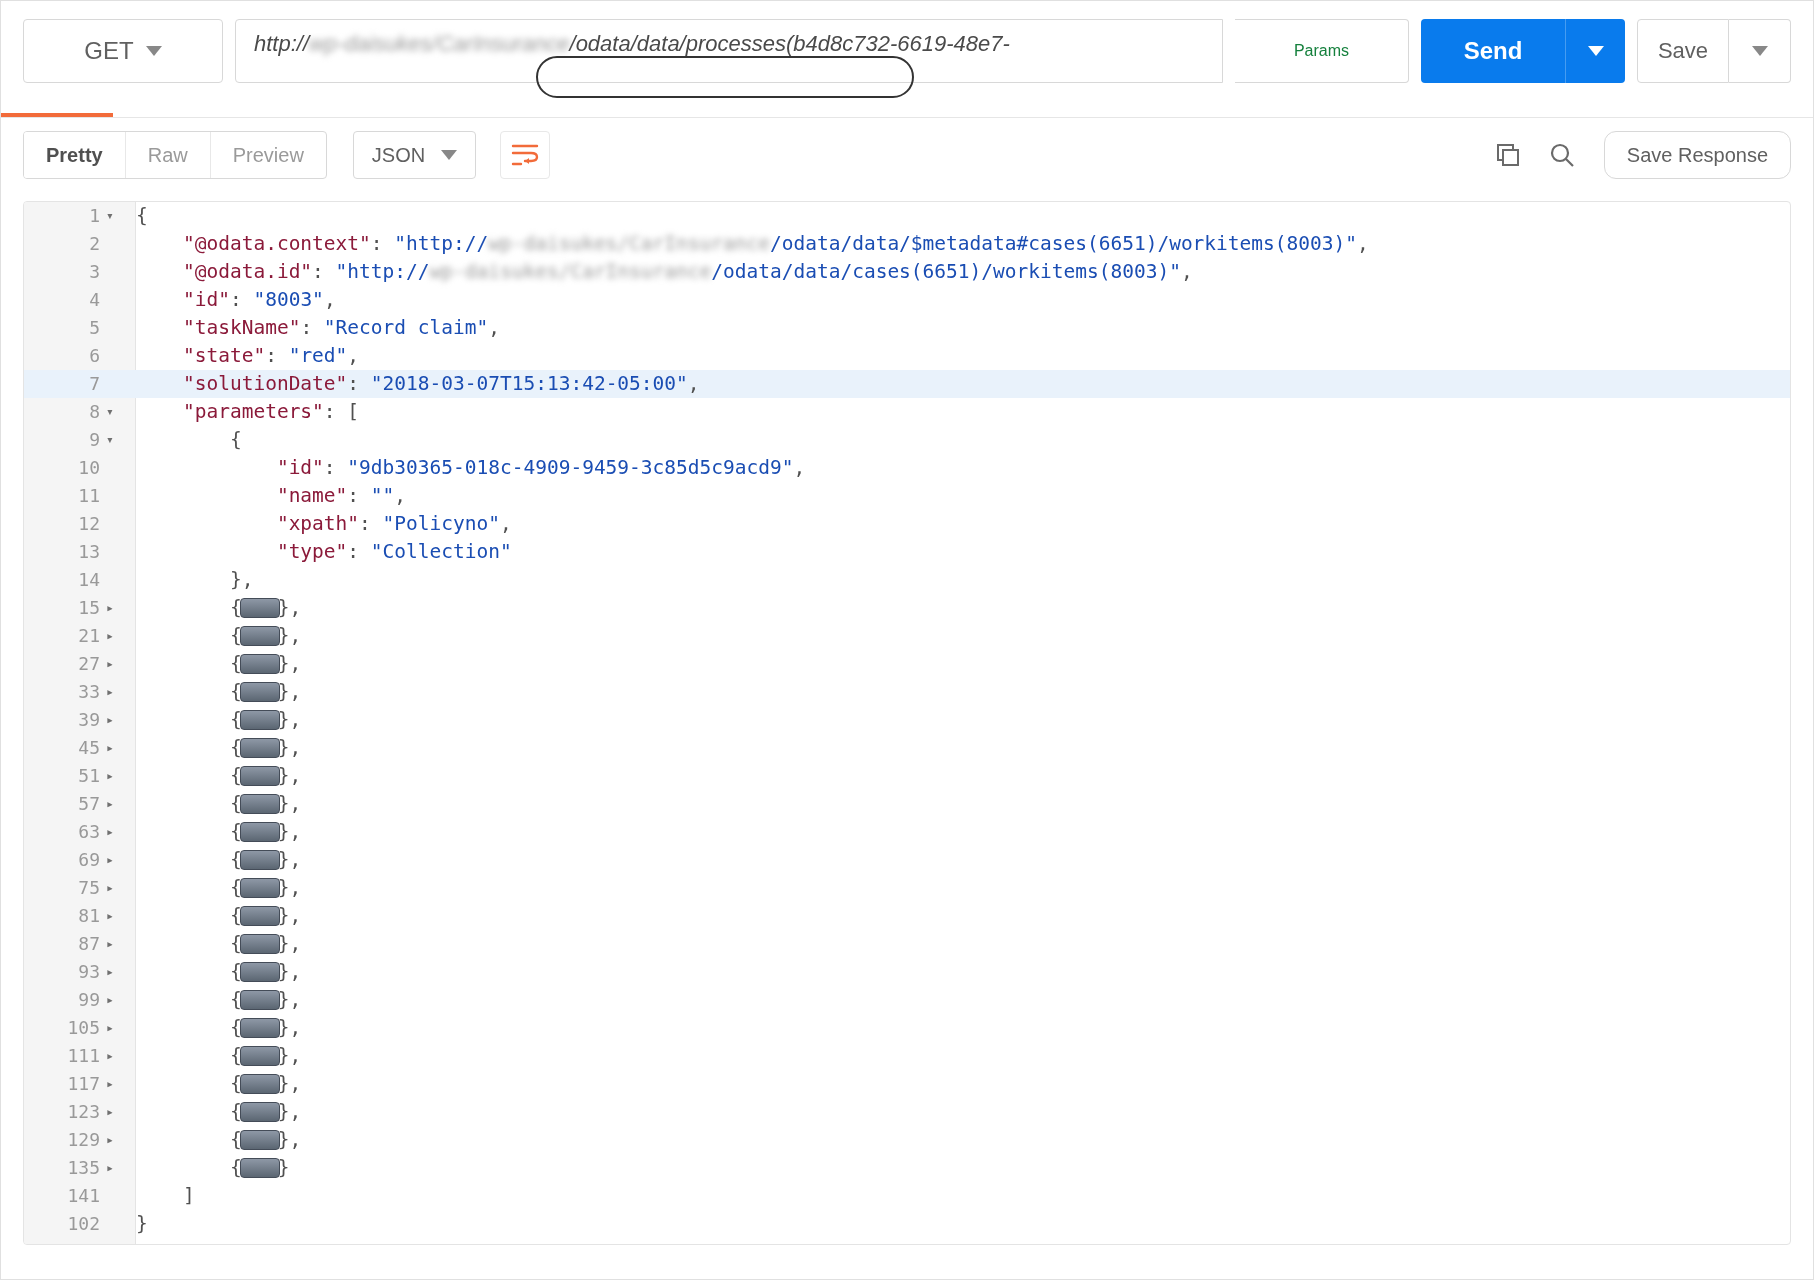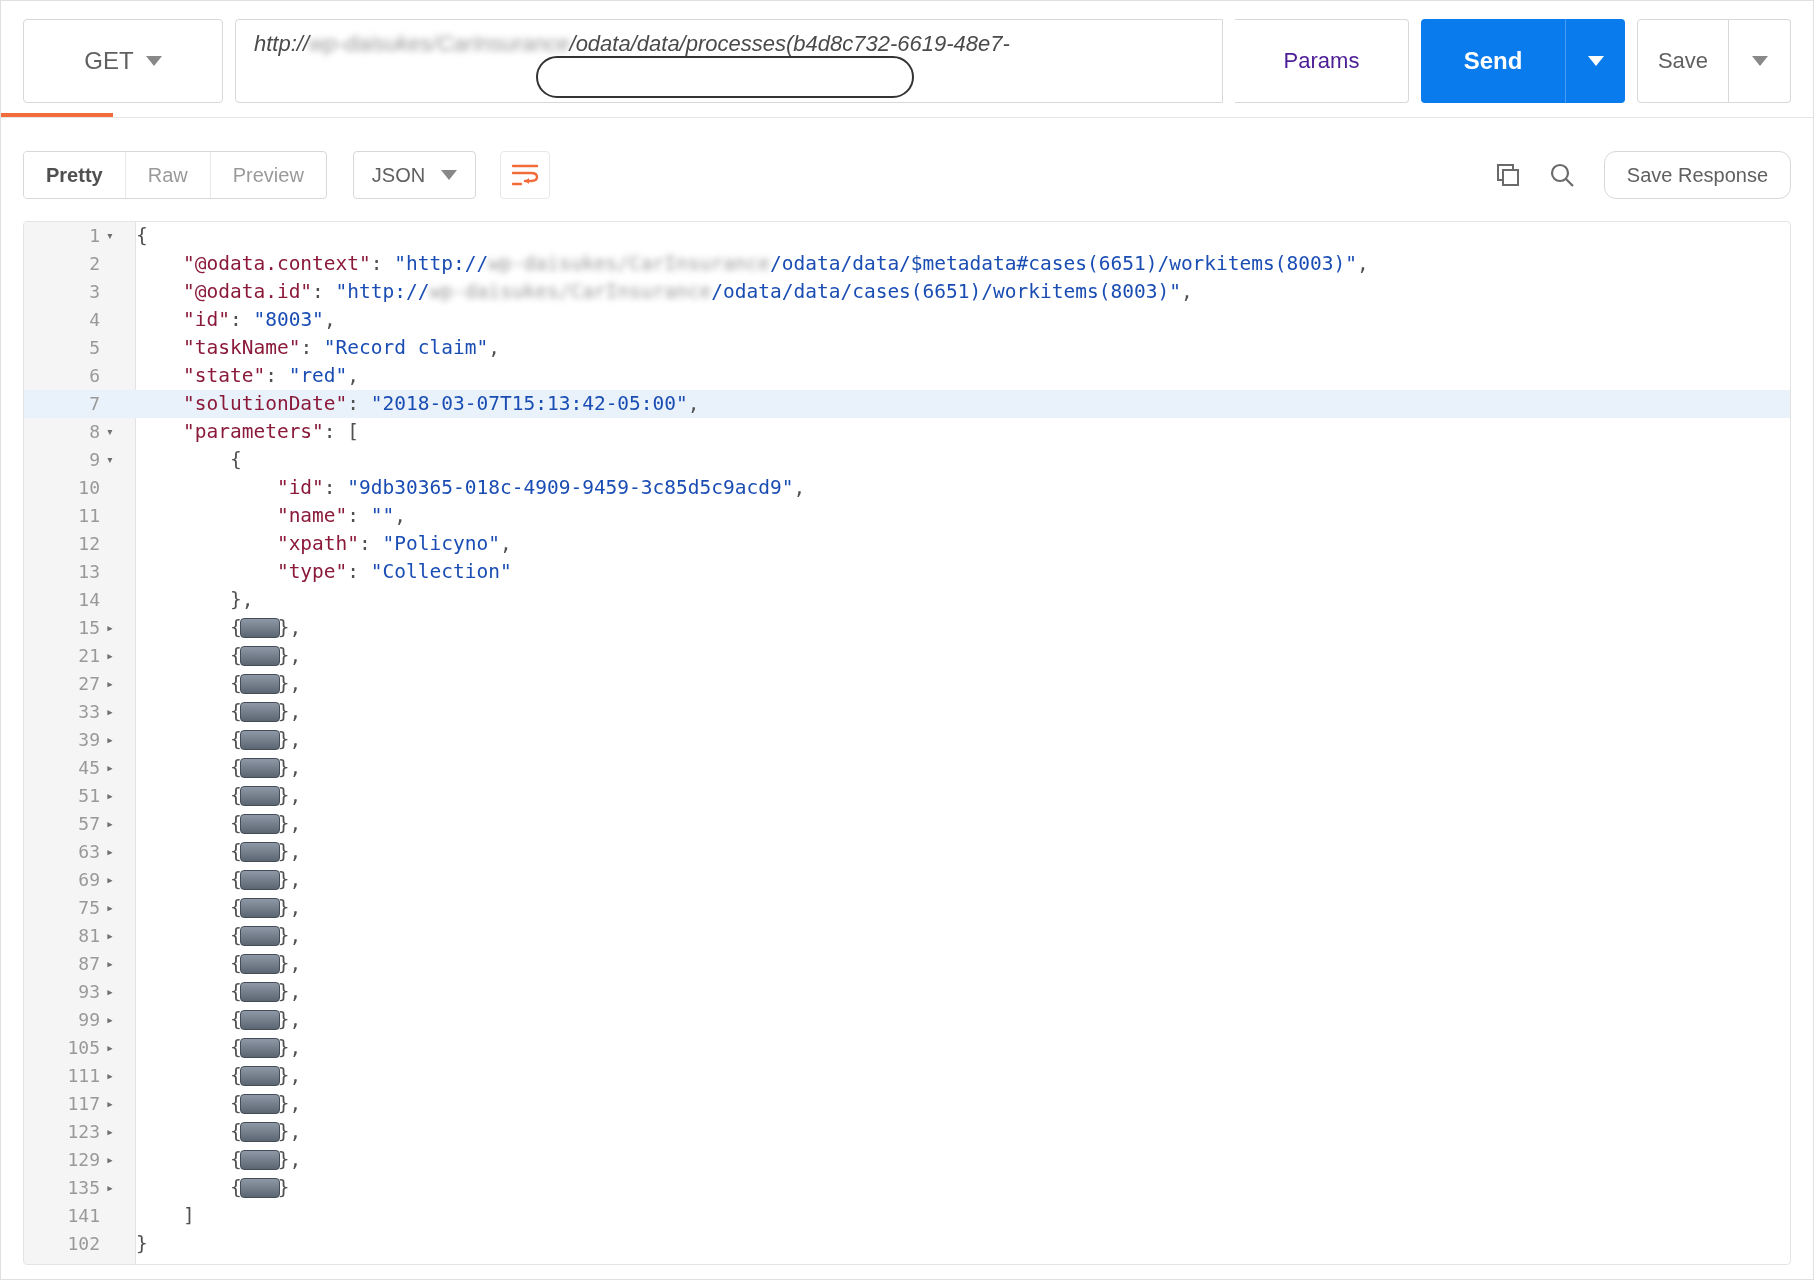--- a/index.html
+++ b/index.html
@@ -1,24 +1,24 @@
 <!DOCTYPE html>
 <html><head>
 <meta charset="utf-8">
 <style>
 * { box-sizing: border-box; margin: 0; padding: 0; }
 body { font-family: "Helvetica Neue", Arial, sans-serif; background: #fff; color: #505050; font-size: 18px; }
 .wrap { width: 1814px; height: 1280px; border: 1px solid #e0e0e0; padding: 18px 22px; position: relative; }
 
-.request-bar { display: flex; gap: 12px; align-items: stretch; height: 84px; }
+.request-bar { display: flex; gap: 12px; align-items: stretch; height: 64px; }
 .method-btn { width: 200px; border: 1px solid #d8d8d8; border-radius: 4px; display: flex; align-items: center; justify-content: center; gap: 12px; font-size: 24px; color: #606060; cursor: pointer; }
 .url-box { flex: 1; border: 1px solid #d8d8d8; border-radius: 4px 0 0 4px; padding: 10px 18px; font-size: 22px; color: #4a4a4a; line-height: 1.3; position: relative; font-style: italic; }
 .url-box .line2 { color: #4a4a4a; }
 .circle-annot { position: absolute; border: 2px solid #333; border-radius: 28px; pointer-events: none; }
-.params-btn { width: 174px; border: 1px solid #d8d8d8; border-left: none; border-radius: 0 4px 4px 0; display: flex; align-items: center; justify-content: center; font-size: 22px; color: #4c1d95; cursor: pointer; }
+.params-btn { width: 174px; border: 1px solid #d8d8d8; border-left: none; border-radius: 0 4px 4px 0; display: flex; align-items: center; justify-content: center; font-size: 16px; color: #15803d; cursor: pointer; }
 .send-group { display: flex; }
 .send-btn { width: 144px; background: #097bed; color: #fff; border-radius: 4px 0 0 4px; display: flex; align-items: center; justify-content: center; font-size: 24px; font-weight: 600; cursor: pointer; text-align: right; }
 .send-arrow { width: 60px; background: #097bed; border-radius: 0 4px 4px 0; display: flex; align-items: center; justify-content: center; cursor: pointer; border-left: 1px solid rgba(255,255,255,0.25); }
 .save-group { display: flex; }
 .save-btn { width: 92px; border: 1px solid #d8d8d8; border-radius: 4px 0 0 4px; display: flex; align-items: center; justify-content: center; font-size: 22px; color: #606060; cursor: pointer; }
 .save-arrow { width: 62px; border: 1px solid #d8d8d8; border-left: none; border-radius: 0 4px 4px 0; display: flex; align-items: center; justify-content: center; cursor: pointer; }
 
 .tab-underline { position: absolute; left: 0; top: 112px; width: 112px; height: 4px; background: #f26b3a; }
 .hr1 { position: absolute; left: 0; right: 0; top: 116px; border-top: 1px solid #e6e6e6; }
 

